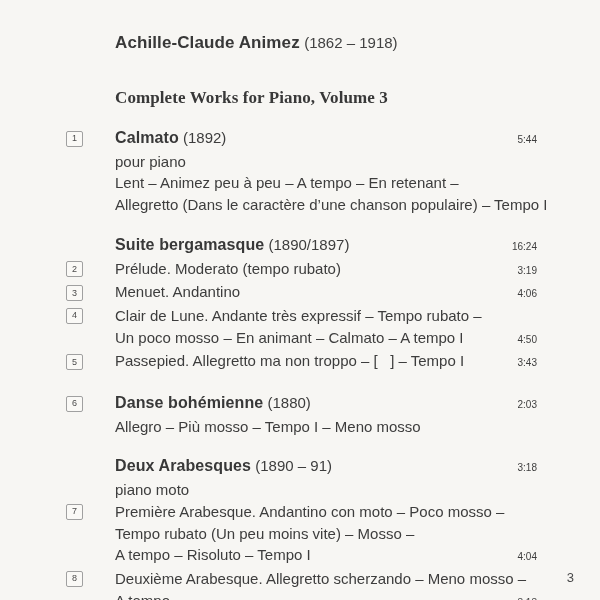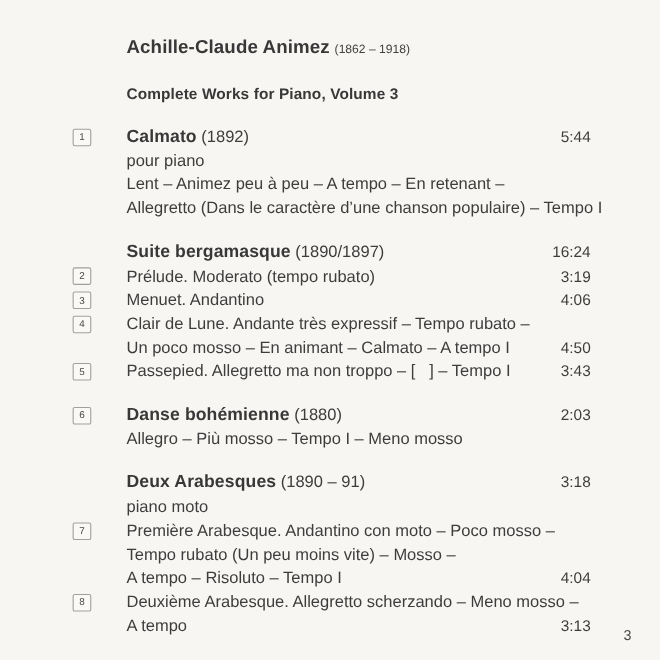--- a/index.html
+++ b/index.html
@@ -23,30 +23,31 @@
     line-height: 22px;
     white-space: nowrap;
   }
   .composer {
     font-size: 17px;
     font-weight: 700;
     color: #383838;
     letter-spacing: 0.1px;
   }
   .dates {
-    font-size: 11px;
+    font-size: 15px;
     font-weight: 400;
     color: #424242;
   }
   .album {
-    margin-top: 18px;
-    font-size: 14px;
+    margin-top: 33px;
+    font-size: 17px;
     font-weight: 700;
     color: #383838;
     letter-spacing: 0.1px;
+    font-family: Liberation Serif, serif;
   }
   #tracklist {
     margin-top: 18px;
   }
   section.work {
     margin-bottom: 18px;
   }
   .row {
     position: relative;
     display: flex;
@@ -78,21 +79,21 @@
     align-items: center;
     justify-content: center;
   }
   .tracknum span {
     font-size: 9px;
     line-height: 1;
     color: #4a4a4a;
   }
   .time {
     margin-left: auto;
-    font-size: 14px;
+    font-size: 10px;
     color: #3d3d3d;
   }
   .page-number {
     position: absolute;
     right: 26px;
     bottom: 15px;
     font-size: 13px;
     color: #4a4a4a;
   }
 </style>

